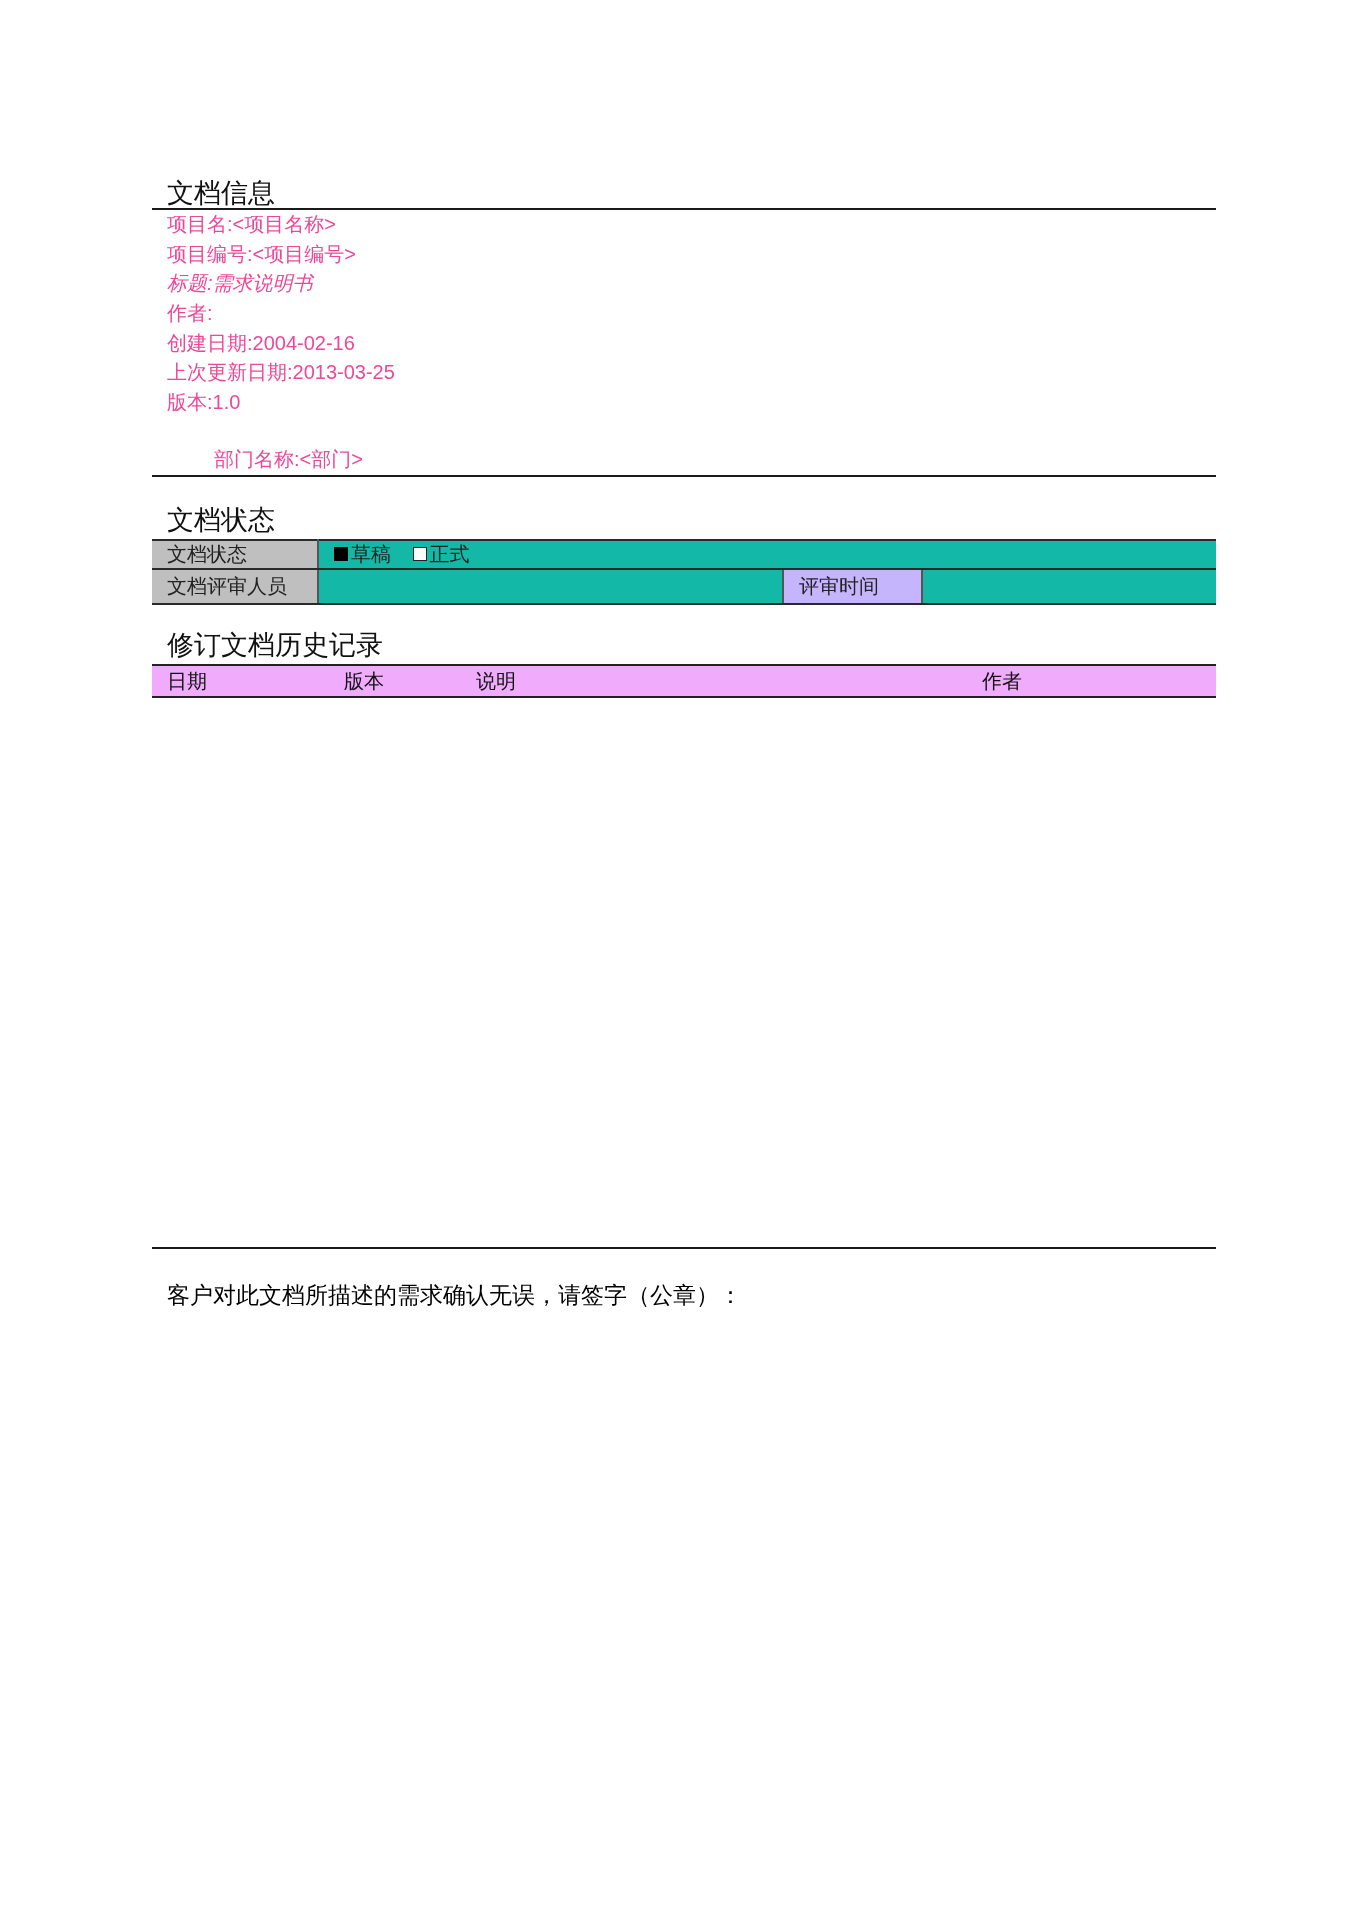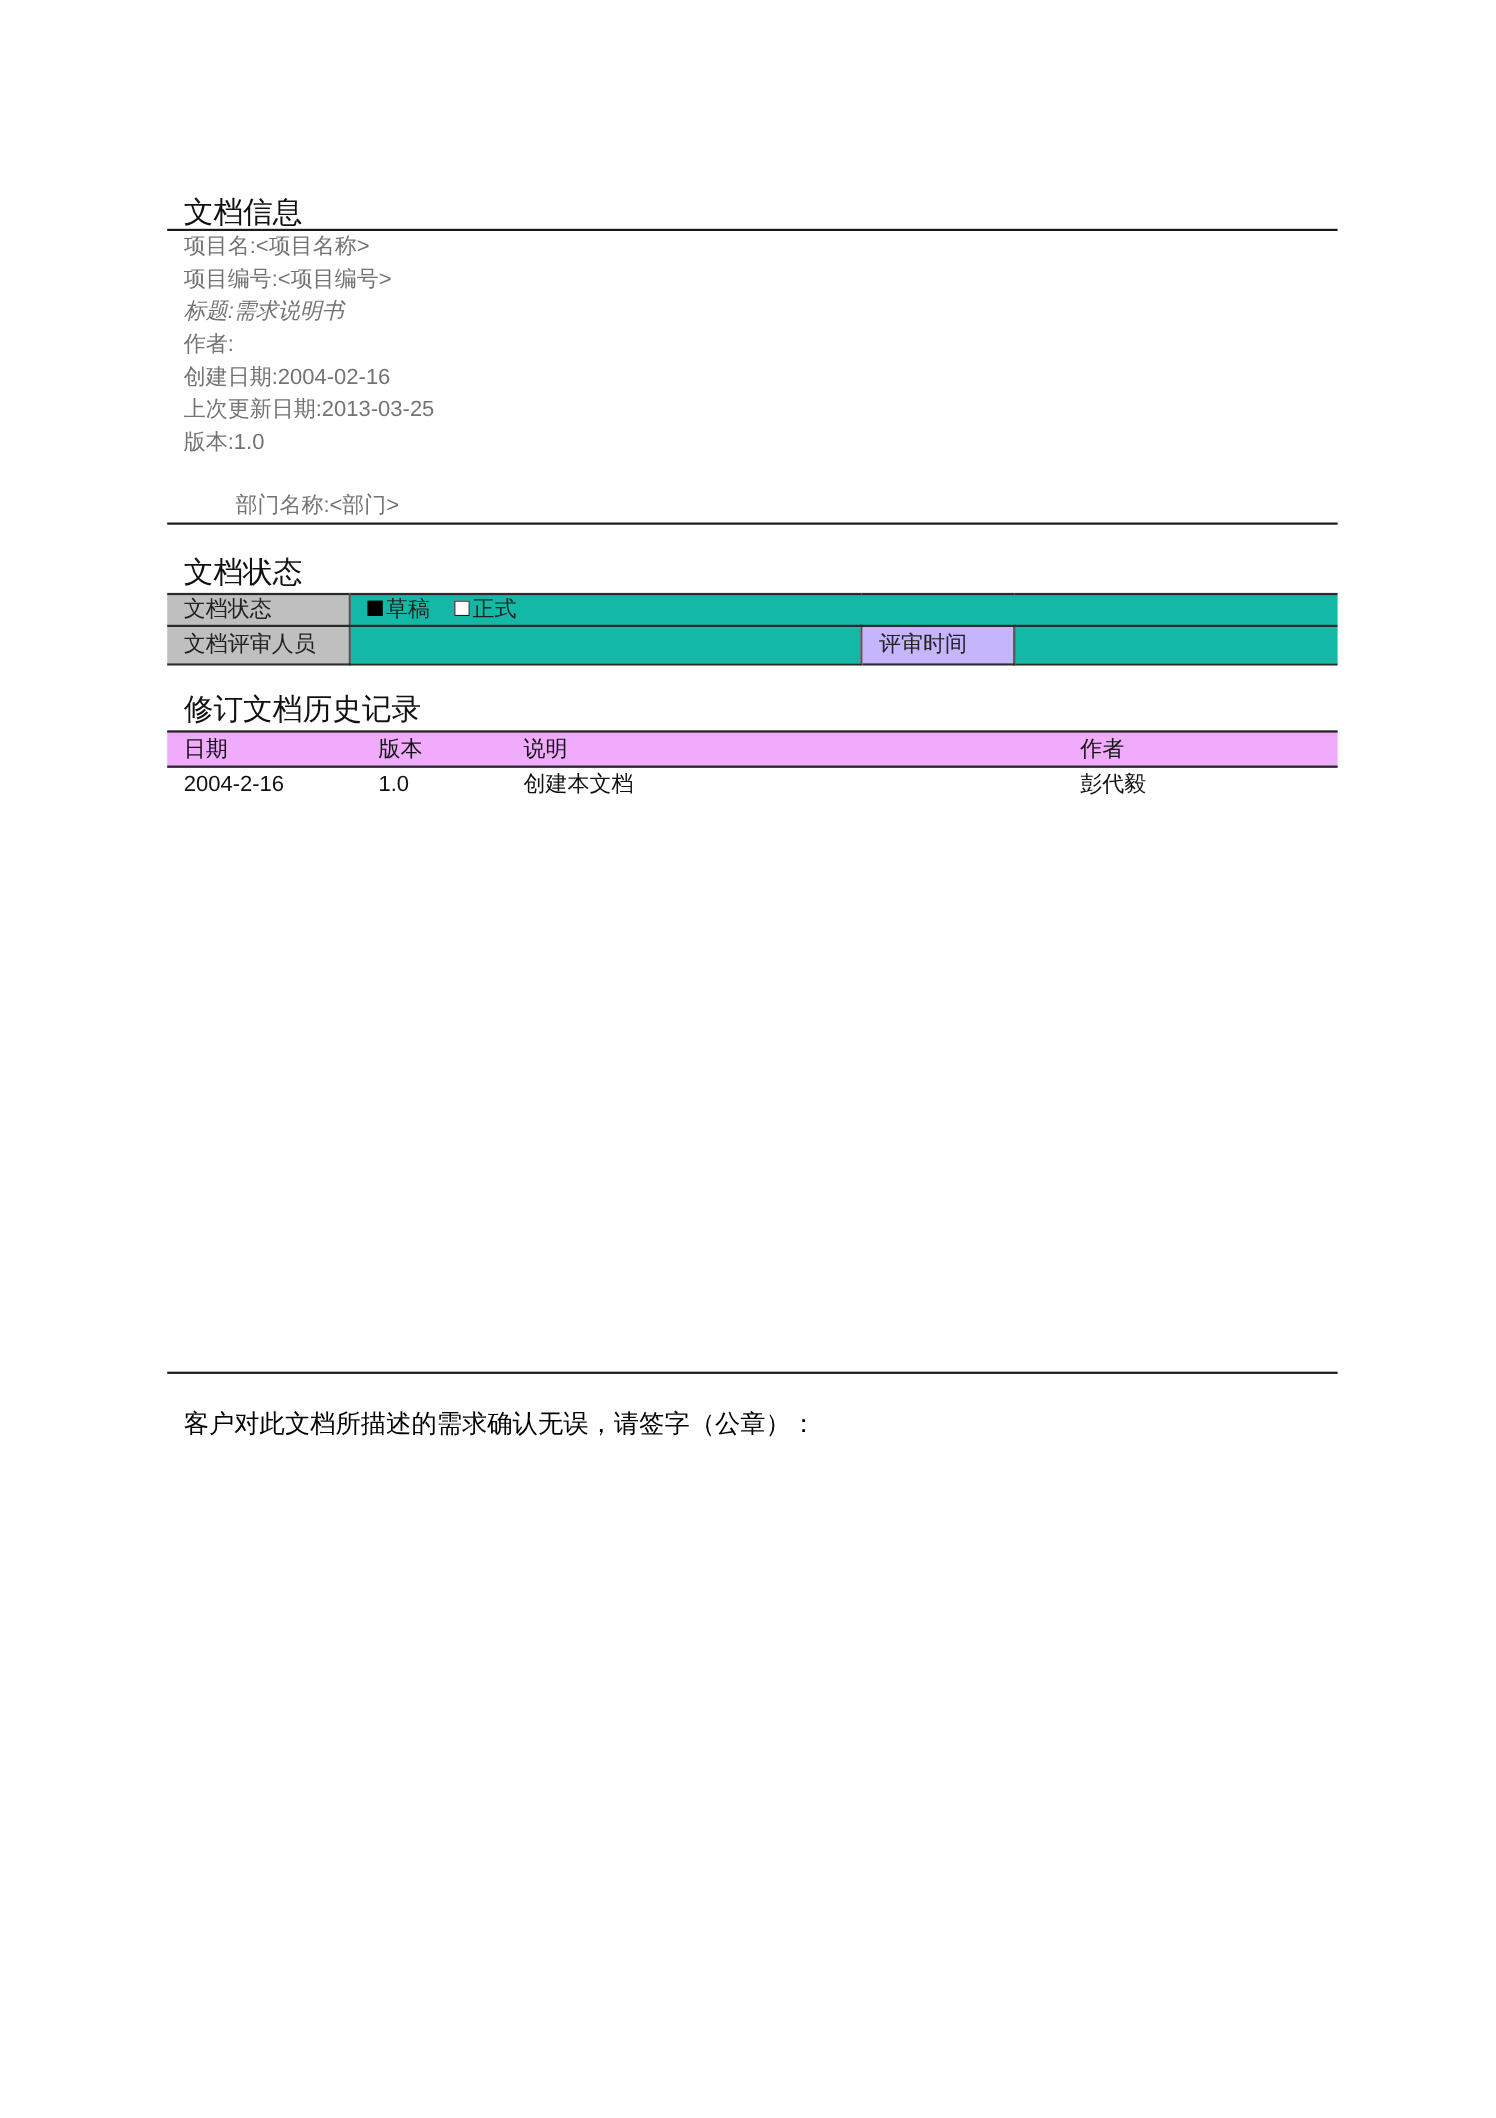--- a/index.html
+++ b/index.html
@@ -26,21 +26,21 @@
       font-size: 27px;
       line-height: 30px;
       color: #111;
       white-space: nowrap;
     }
     .info-line {
       position: absolute;
       left: 167px;
       font-size: 20px;
       line-height: 24px;
-      color: #737373;
+      color: #ec4899;
       white-space: nowrap;
     }
     
     .status-table {
       position: absolute;
       left: 152px;
       top: 539px;
       width: 1064px;
       border-collapse: collapse;
       table-layout: fixed;
@@ -172,22 +172,16 @@
 
 <div class="section-title" style="top:630px;">修订文档历史记录</div>
 
 <div class="history">
   <div class="head">
     <span class="cell c-date">日期</span>
     <span class="cell c-ver">版本</span>
     <span class="cell c-desc">说明</span>
     <span class="cell c-author">作者</span>
   </div>
-  <div class="row">
-    <span class="cell c-date">2004-2-16</span>
-    <span class="cell c-ver">1.0</span>
-    <span class="cell c-desc">创建本文档</span>
-    <span class="cell c-author">彭代毅</span>
-  </div>
 </div>
 
 <div class="hrule" style="left:152px; top:1247px; width:1064px;"></div>
 <div class="signature">客户对此文档所描述的需求确认无误，请签字（公章）：</div>
 
 </body></html>

